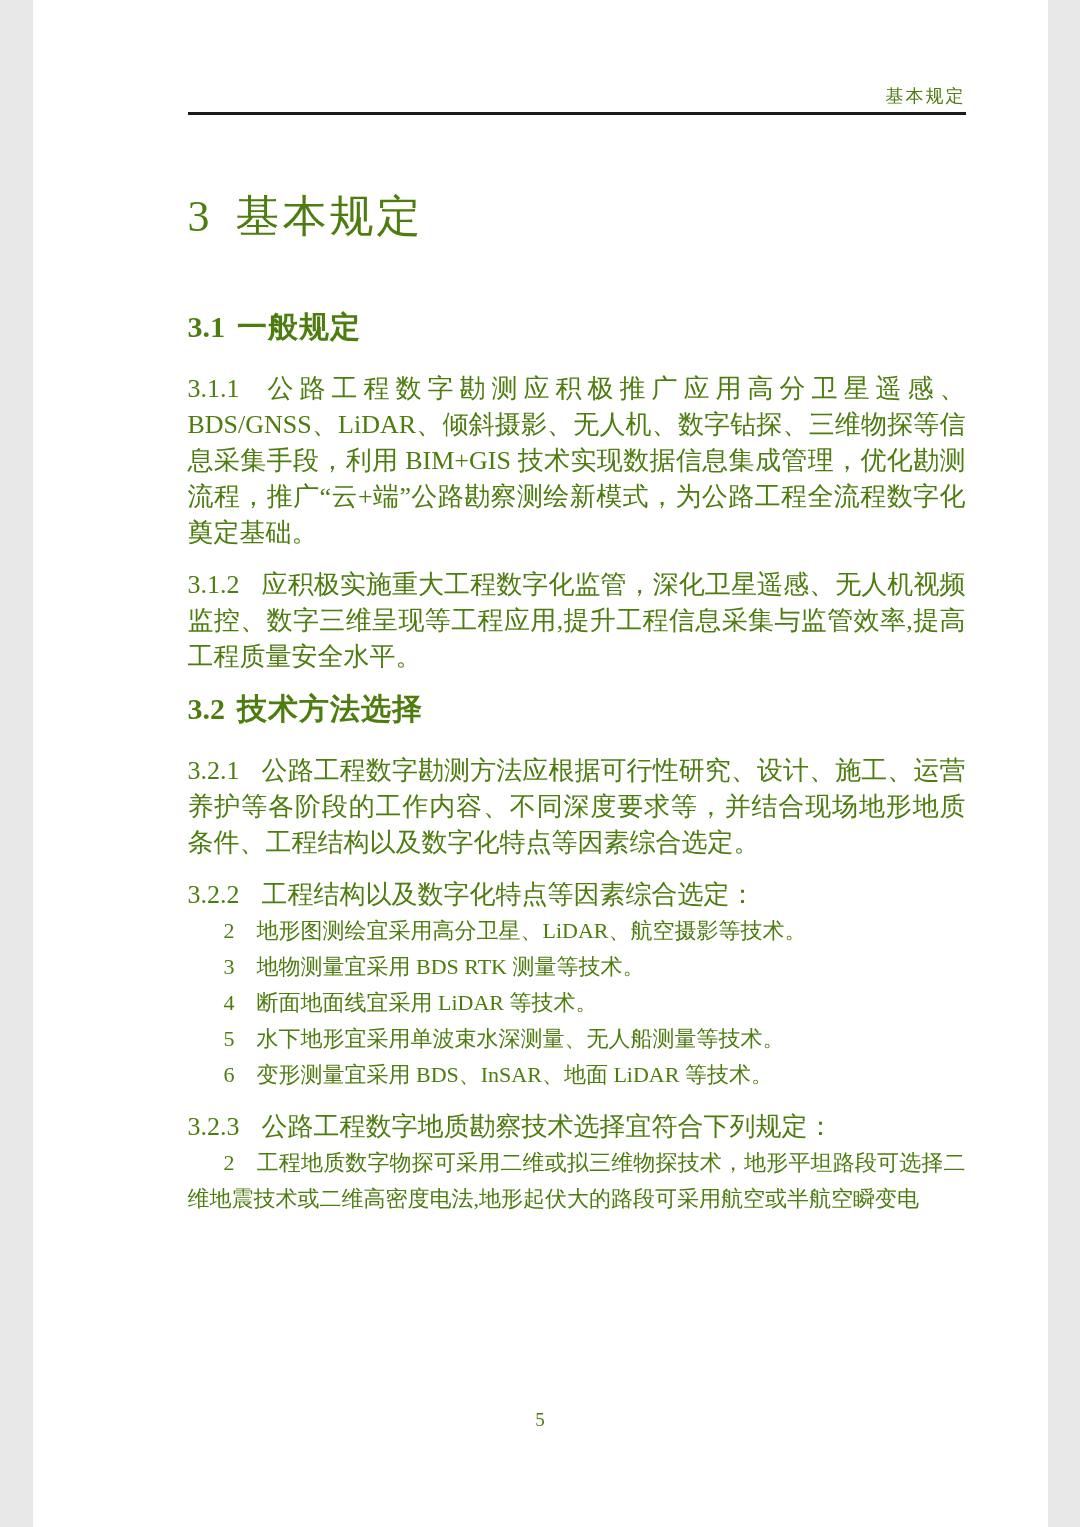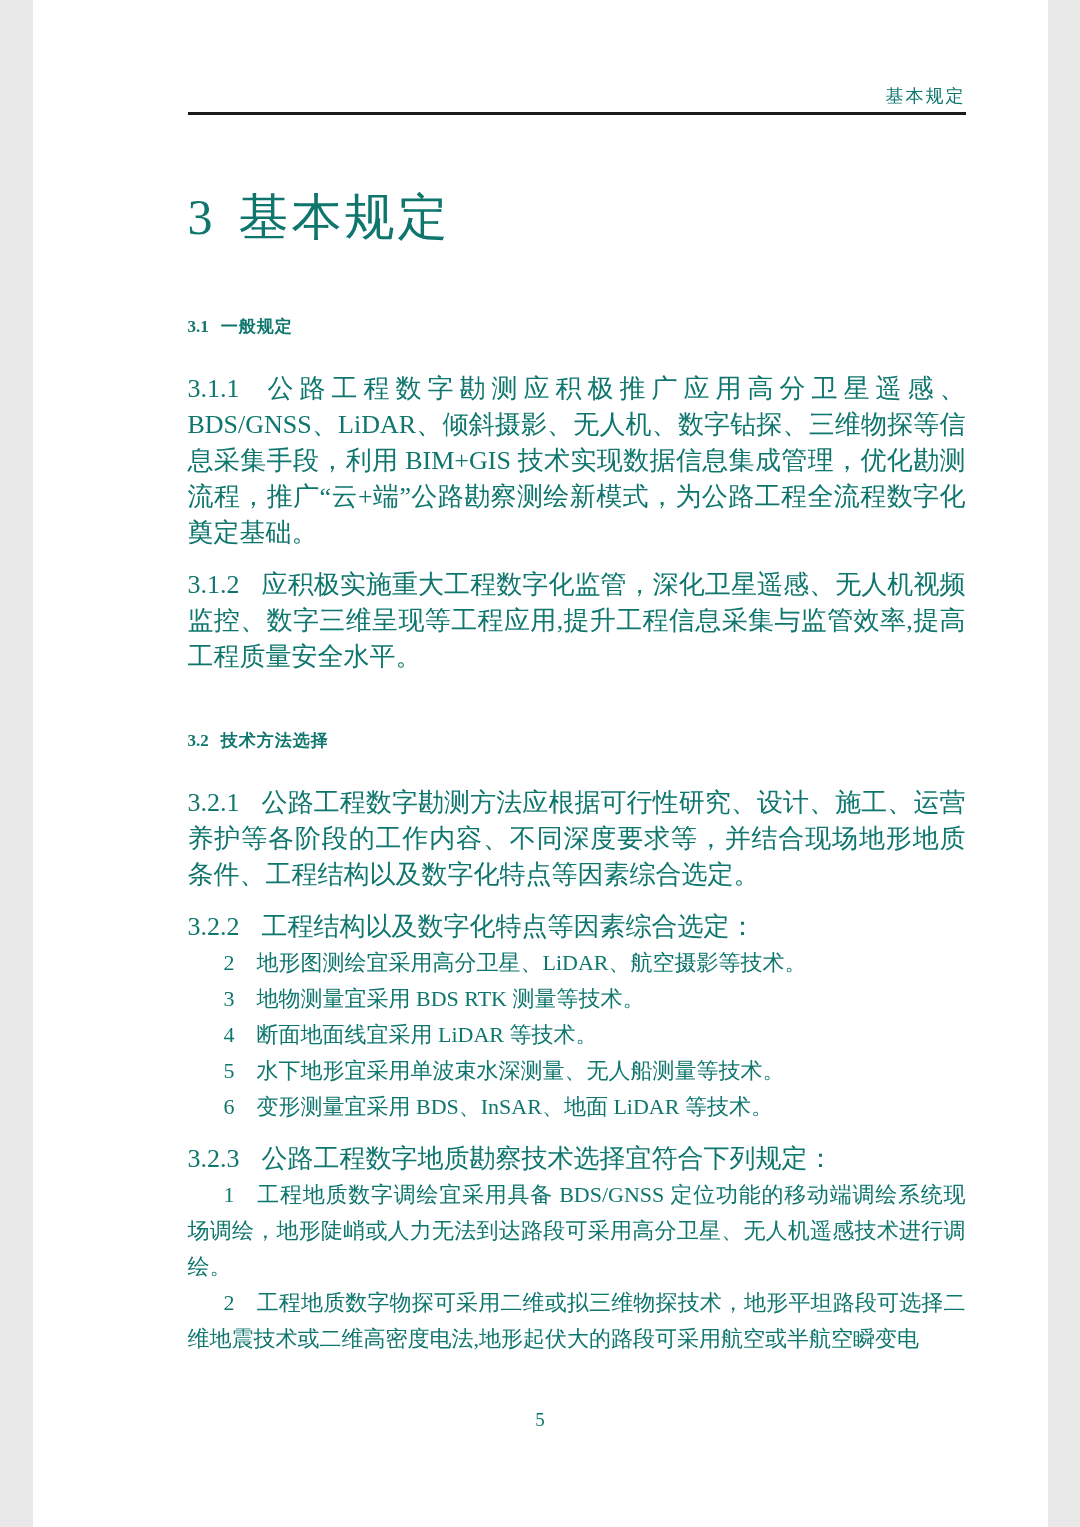--- a/index.html
+++ b/index.html
@@ -3,21 +3,21 @@
 <meta charset="utf-8">
 <style>
   html, body { margin: 0; padding: 0; background: #e8e8e8; }
   .page {
     position: relative;
     width: 1015px;
     height: 1527px;
     margin: 0 auto;
     background: #ffffff;
     font-family: "Liberation Serif", "DejaVu Serif", serif;
-    color: #0f766e;
+    color: #4d7c0f;
     overflow: hidden;
   }
   .content {
     position: absolute;
     left: 155px;
     top: 0;
     width: 778px;
   }
   .running-header {
     padding-top: 84px;
@@ -27,33 +27,33 @@
     letter-spacing: 2px;
   }
   .header-rule {
     margin-top: 4px;
     border: 0;
     border-bottom: 3px solid #1b1b1b;
     height: 0;
   }
   h1.chapter-title {
     margin: 78px 0 0 0;
-    font-size: 50px;
+    font-size: 44px;
     font-weight: normal;
     line-height: 48px;
     letter-spacing: 3px;
   }
   h1.chapter-title .num { margin-right: 26px; letter-spacing: 0; }
   h2.section-heading {
-    font-size: 17px;
+    font-size: 30px;
     line-height: 28px;
     font-weight: bold;
     margin: 72px 0 0 0;
   }
-  h2.section-heading.second { margin-top: 52px; }
+  h2.section-heading.second { margin-top: 20px; }
   h2.section-heading .num {
     font-family: "Liberation Serif", "DejaVu Serif", serif;
     margin-right: 12px;
   }
   h2.section-heading .title {
     font-family: "Liberation Sans", "DejaVu Sans", sans-serif;
     letter-spacing: 1px;
   }
   p.clause {
     margin: 16px 0 0 0;
@@ -132,22 +132,19 @@
       <span class="item-num">5</span><span>水下地形宜采用单波束水深测量、无人船测量等技术。</span>
     </p>
     <p class="item">
       <span class="item-num">6</span><span>变形测量宜采用 BDS、InSAR、地面 LiDAR 等技术。</span>
     </p>
 
     <p class="clause">
       <span class="clause-num">3.2.3</span><span>公路工程数字地质勘察技术选择宜符合下列规定：</span>
     </p>
     <p class="item">
-      <span class="item-num">1</span><span>工程地质数字调绘宜采用具备 BDS/GNSS 定位功能的移动端调绘系统现场调绘，地形陡峭或人力无法到达路段可采用高分卫星、无人机遥感技术进行调绘。</span>
-    </p>
-    <p class="item">
       <span class="item-num">2</span><span>工程地质数字物探可采用二维或拟三维物探技术，地形平坦路段可选择二维地震技术或二维高密度电法,地形起伏大的路段可采用航空或半航空瞬变电</span>
     </p>
 
   </div>
 
   <div class="page-footer">5</div>
 </div>
 
 </body></html>

